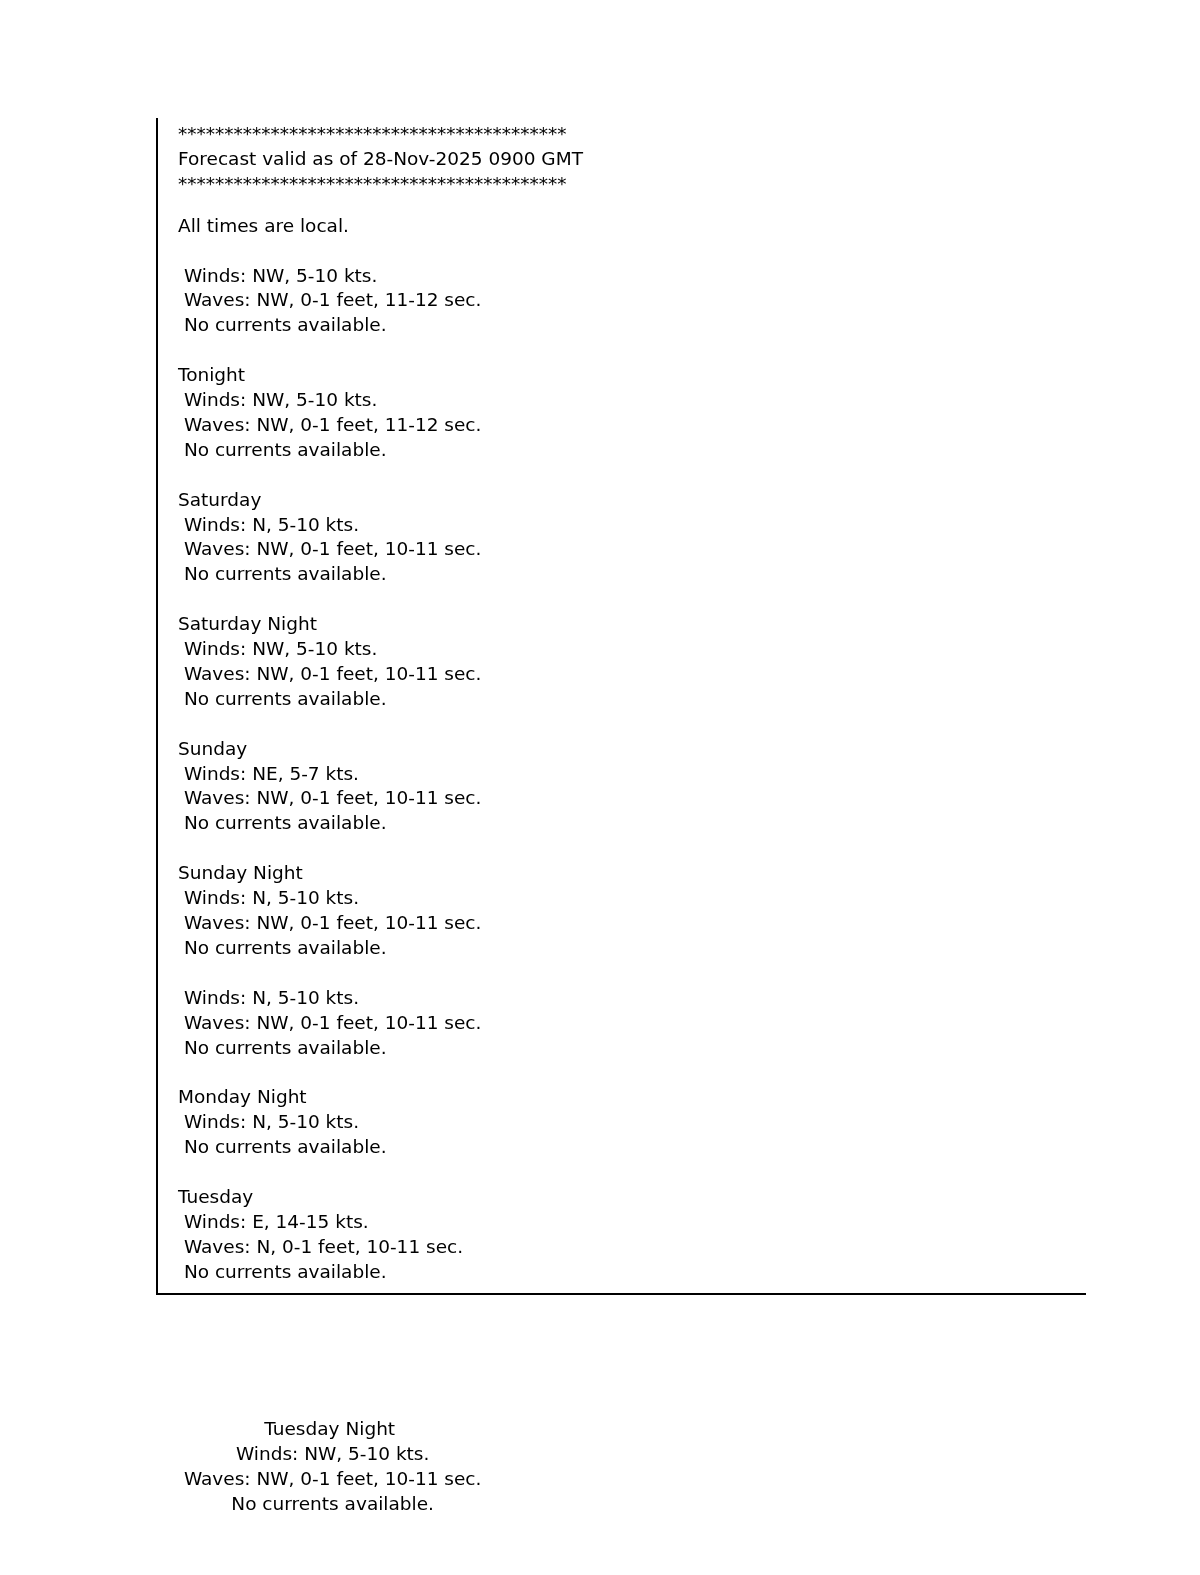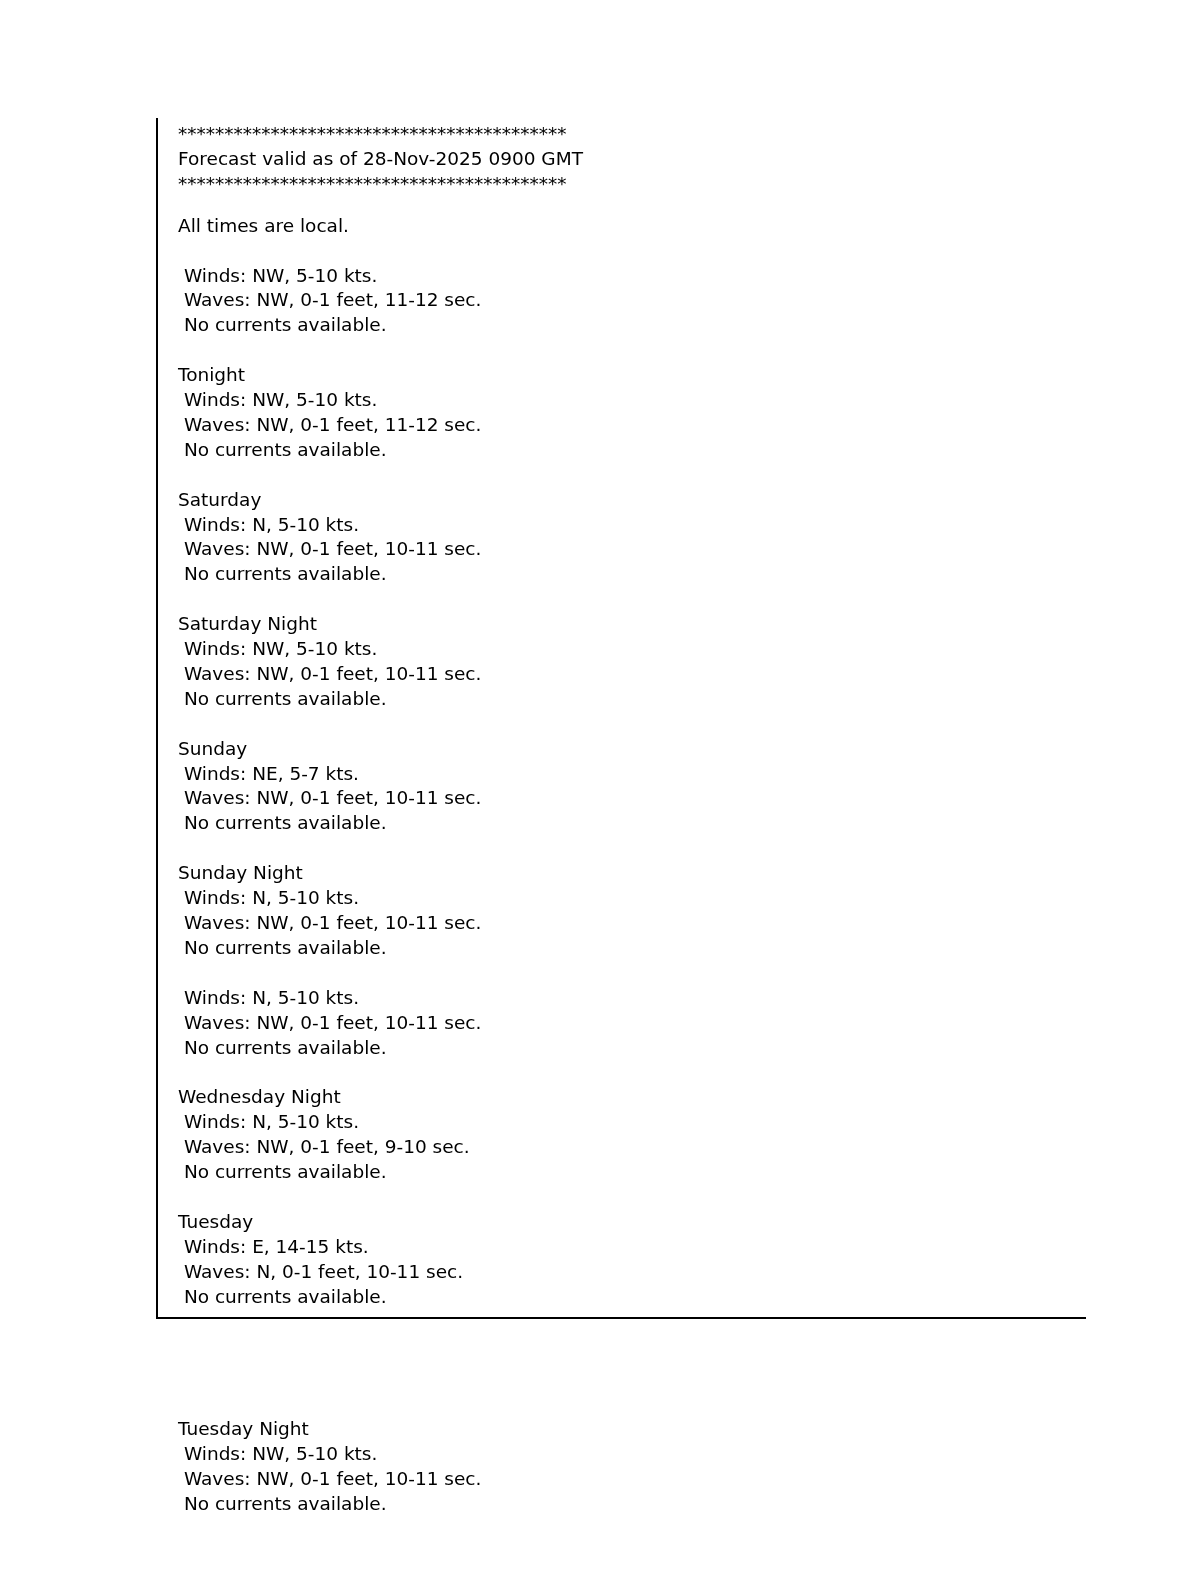--- a/index.html
+++ b/index.html
@@ -24,20 +24,21 @@
     box-sizing: border-box;
     border-left: 2px solid #000000;
     border-bottom: 2px solid #000000;
     padding: 4px 0 8px 20px;
   }
   .after-frame {
     position: absolute;
     left: 156px;
     top: 1417px;
     padding-left: 22px;
+    text-align: center;
   }
   .line {
     font-size: 18.5px;
     line-height: 24.9px;
     white-space: pre;
     color: #000000;
   }
   .section { margin-top: 24.9px; }
   .note-gap { margin-top: 17px; }
 </style>
@@ -95,23 +96,22 @@
       <div class="line"> No currents available.</div>
     </div>
 
     <div class="section">
       <div class="line"> Winds: N, 5-10 kts.</div>
       <div class="line"> Waves: NW, 0-1 feet, 10-11 sec.</div>
       <div class="line"> No currents available.</div>
     </div>
 
     <div class="section">
-      <div class="line">Wednesday Night</div>
+      <div class="line">Monday Night</div>
       <div class="line"> Winds: N, 5-10 kts.</div>
-      <div class="line"> Waves: NW, 0-1 feet, 9-10 sec.</div>
       <div class="line"> No currents available.</div>
     </div>
 
     <div class="section">
       <div class="line">Tuesday</div>
       <div class="line"> Winds: E, 14-15 kts.</div>
       <div class="line"> Waves: N, 0-1 feet, 10-11 sec.</div>
       <div class="line"> No currents available.</div>
     </div>
 

